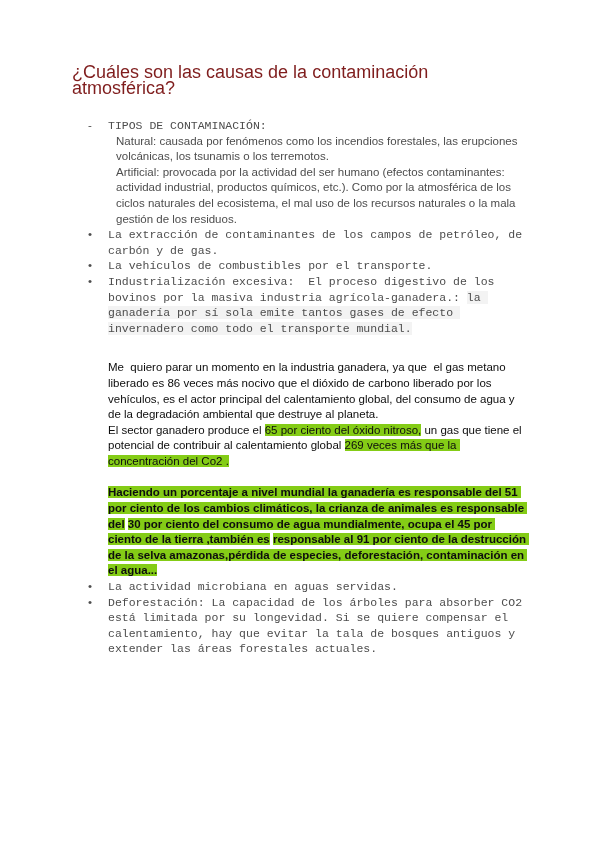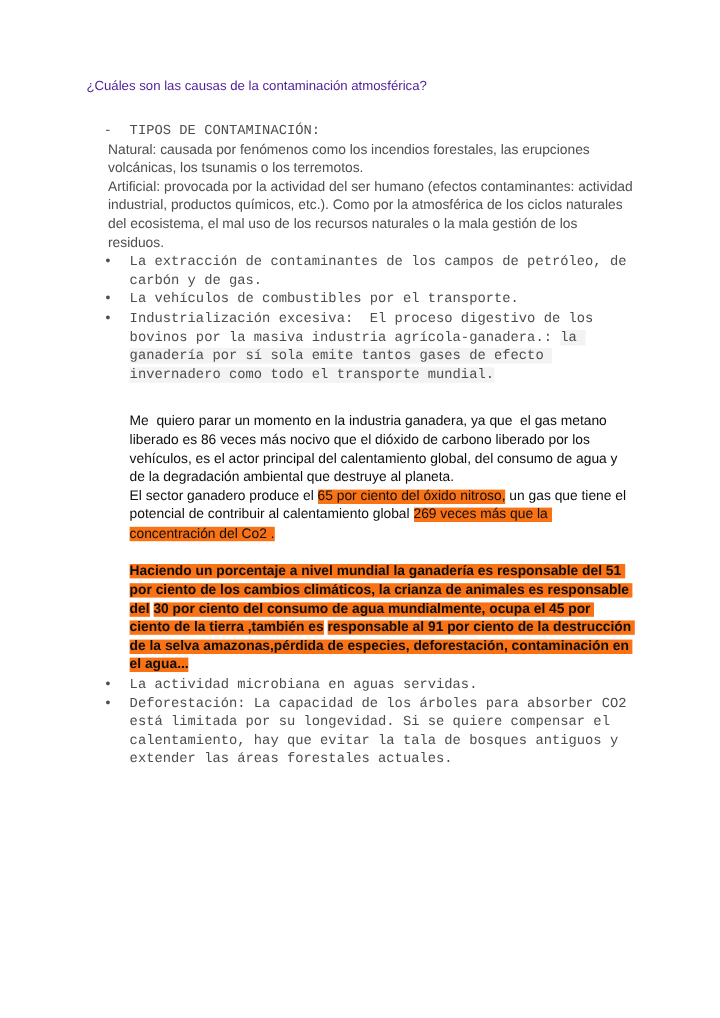--- a/index.html
+++ b/index.html
@@ -5,31 +5,31 @@
   html,body{margin:0;padding:0;background:#ffffff;}
   .page{
     width:600px;height:848px;background:#ffffff;box-sizing:border-box;
     padding:64px 72px 0 72px;
     font-family:"Liberation Sans",sans-serif;
     font-size:11.5px;line-height:15.6px;color:#4d4d4d;
     overflow:hidden;
   }
   p{margin:0;}
   span[data-bind]{white-space:pre-wrap;}
-  .title{color:#4c1d95;font-size:11px;line-height:16px;margin:0 0 22px 0;font-weight:normal;}
+  .title{color:#7f1d1d;font-size:18px;line-height:16px;margin:0 0 22px 0;font-weight:normal;}
   .li{display:flex;}
   .li .marker{flex:none;margin-left:16px;width:20px;}
   .li .txt{flex:1;font-family:Liberation Mono, monospace;}
-  .indent{margin-left:18px;}
+  .indent{margin-left:44px;}
   .intro{margin-top:23px;margin-bottom:10px;}
   ul.plain{list-style:none;margin:0;padding:0;}
   .bold-block{margin-left:36px;color:#0d0d0d;font-weight:normal;margin-top:24px;}
   .bold-para3{margin-left:36px;color:#0d0d0d;font-weight:bold;margin-top:16px;}
   .bottom-list{margin-top:37px;}
-  .hl-blue{background:#f97316;}
+  .hl-blue{background:#84cc16;}
   .hl-gray{background:#f3f3f3;}
 </style>
 </head>
 <body>
 
 <div class="page">
 
   <h1 class="title" data-bind="doc.title">¿Cuáles son las causas de la contaminación atmosférica?</h1>
 
   <div class="li">

